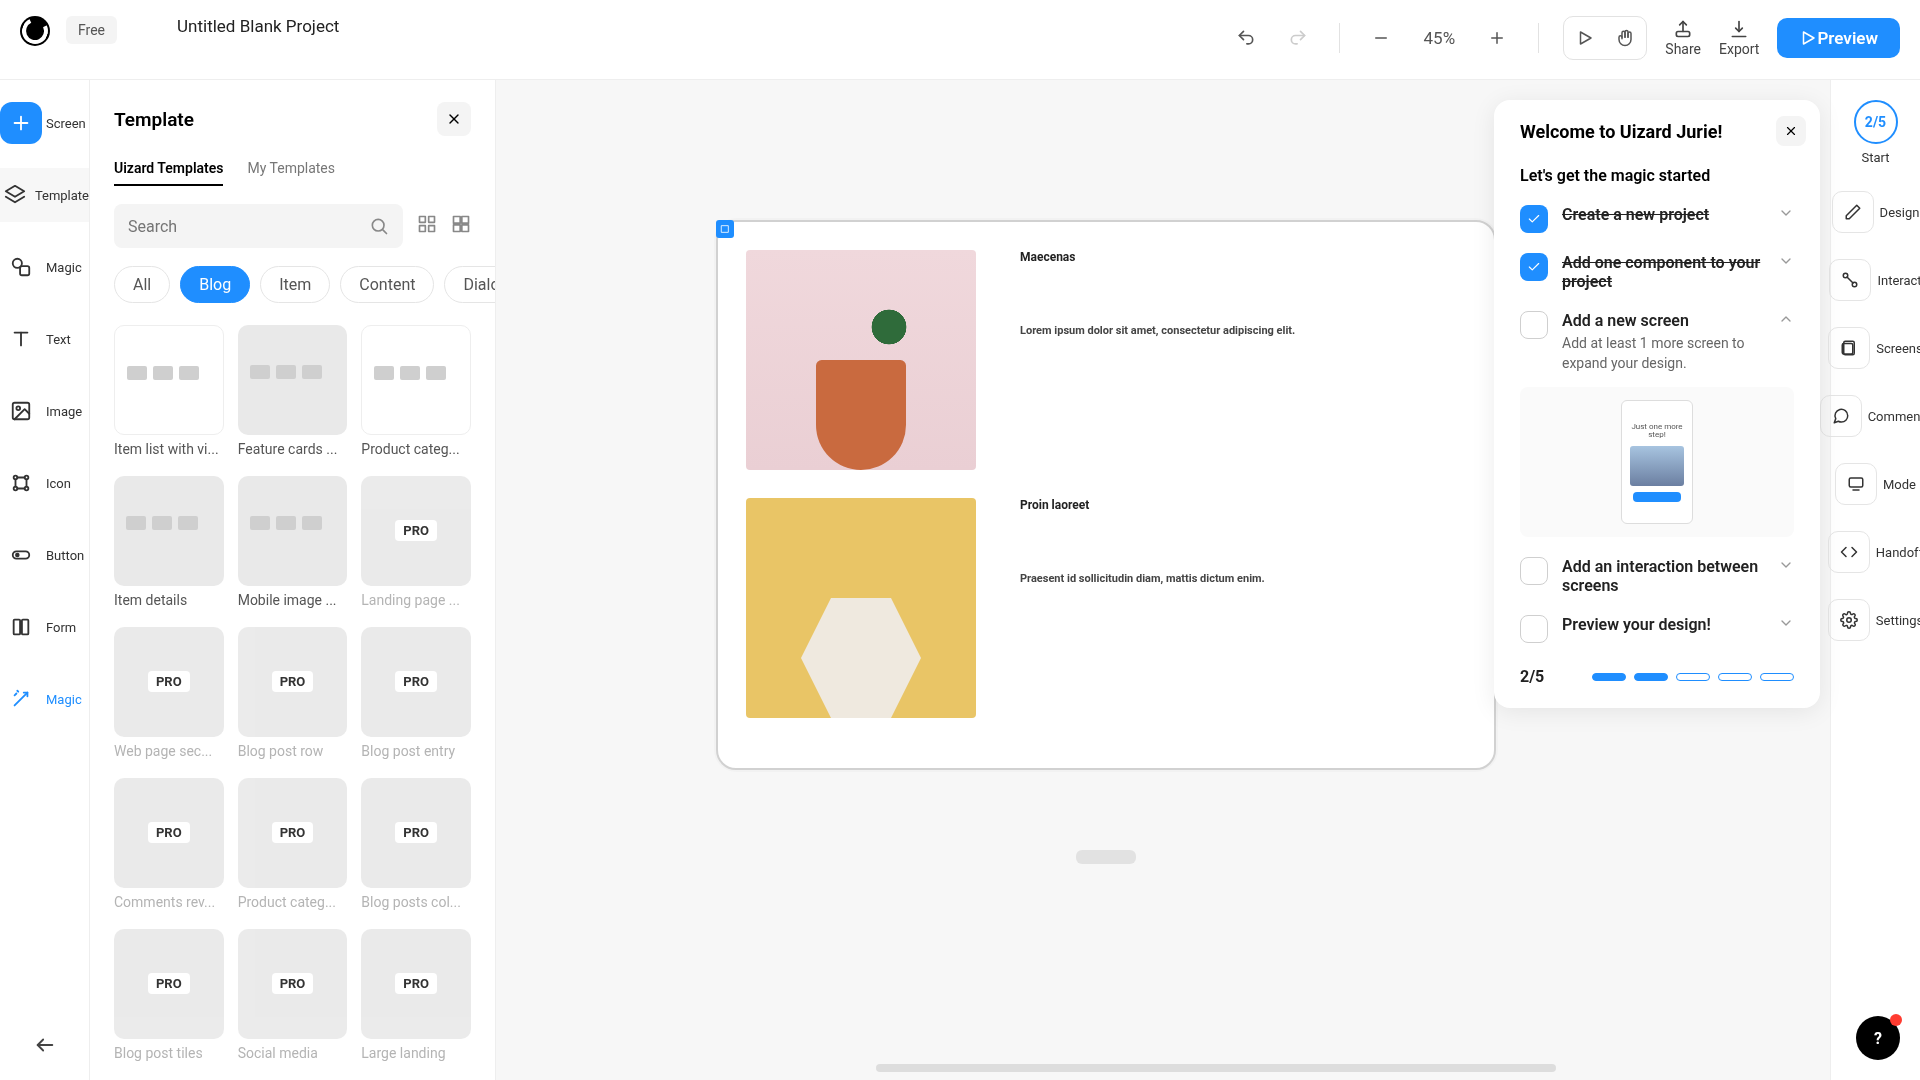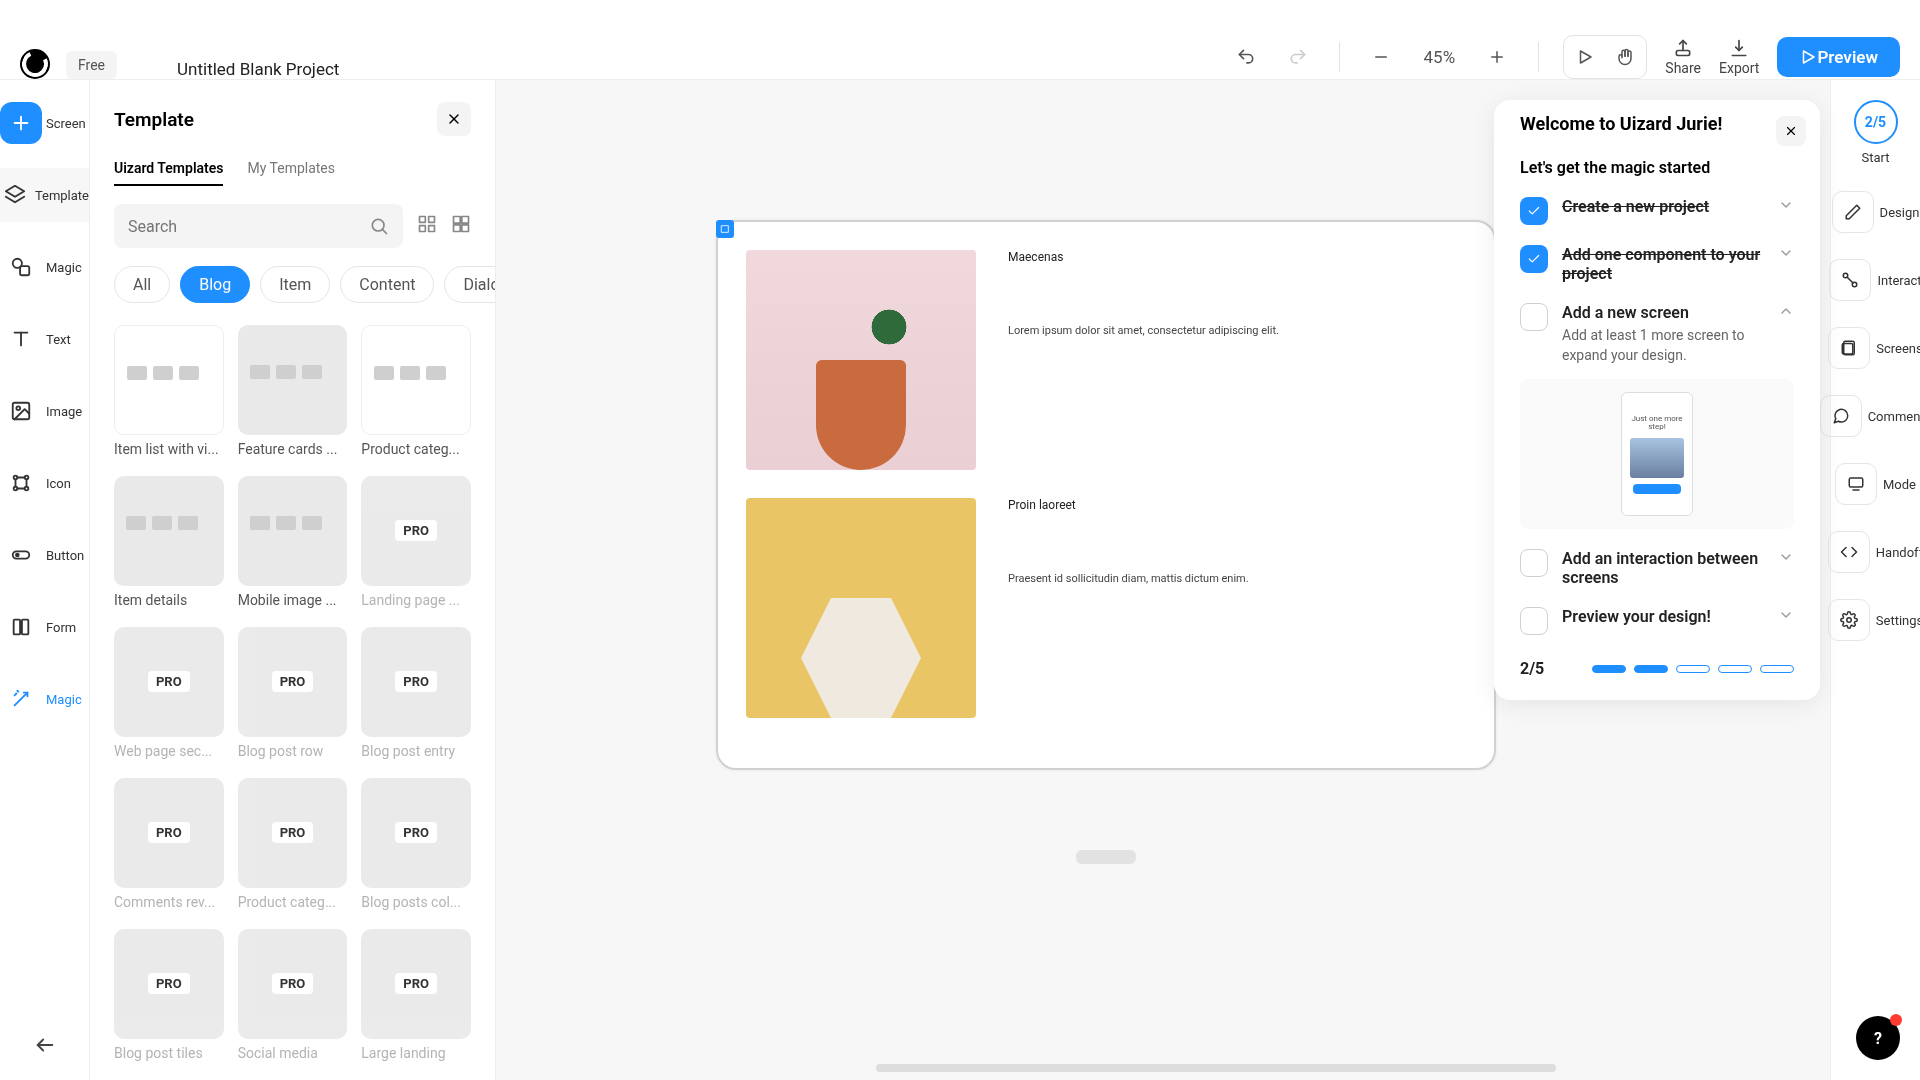--- a/index.html
+++ b/index.html
@@ -1,19 +1,19 @@
 <!DOCTYPE html>
 <html><head>
 <meta charset="utf-8">
 <style>
 * { margin: 0; padding: 0; box-sizing: border-box; font-family: -apple-system, BlinkMacSystemFont, "Segoe UI", Roboto, sans-serif; }
 body { background: #fff; overflow: hidden; width: 1920px; height: 1080px; position: relative; }
 
 
-.topbar { height: 80px; display: flex; align-items: flex-end; padding: 0 20px; background: #fff; border-bottom: 1px solid #eee; }
+.topbar { height: 80px; display: flex; align-items: flex-start; padding: 16px 20px; background: #fff; border-bottom: 1px solid #eee; }
 .logo { width: 30px; height: 30px; background: #000; border-radius: 50%; position: relative; margin-right: 16px; display:flex; align-items:center; justify-content:center;}
 .logo::after { content: ""; width: 18px; height: 18px; border: 4px solid #fff; border-top-color: transparent; border-radius: 50%; transform: rotate(20deg); }
 .badge-free { background: #f4f4f4; color: #555; padding: 6px 12px; border-radius: 6px; font-size: 14px; }
 .project-title { margin-left: 60px; font-size: 17px; color: #222; }
 .topbar-right { margin-left: auto; display: flex; align-items: center; gap: 18px; }
 .top-icon-btn { width: 34px; height: 34px; display: flex; align-items: center; justify-content: center; color: #555; cursor: pointer; border-radius: 6px; }
 .top-icon-btn.disabled { color: #ccc; }
 .zoom-label { font-size: 17px; color: #555; min-width: 46px; text-align: center; }
 .top-divider { width: 1px; height: 30px; background: #e2e2e2; margin: 0 6px; }
 .tool-pair { display: flex; gap: 6px; border: 1px solid #e2e2e2; border-radius: 10px; padding: 4px; }
@@ -53,21 +53,21 @@
 .tcard .thumb.dim { opacity: 0.92; display:flex; align-items:center; justify-content:center;}
 .tcard .thumb.dim .pro { background: #fff; font-size: 13px; font-weight: 700; padding: 3px 8px; border-radius: 4px; color: #222; }
 .tcard .label { font-size: 14px; color: #555; white-space: nowrap; overflow: hidden; text-overflow: ellipsis; }
 .tcard .label.dim { color: #b4b4b4; }
 .thumb .mini { position:absolute; background:#ccc; border-radius:2px; }
 
 
 .canvas { position: absolute; left: 496px; right: 0; top: 80px; bottom: 0; background: #f7f7f7; overflow: hidden; }
 .artboard-frame { position: absolute; left: 220px; top: 140px; width: 780px; background: #fff; border: 2px solid #d1d1d1; border-radius: 20px; padding: 28px; box-shadow: 0 0 0 2px rgba(0,0,0,0.02); }
 .artboard-inner { background: #fff; display: flex; flex-direction: column; gap: 28px; height: 490px; overflow: hidden; position: relative; }
-.content-row { display: flex; gap: 32px; align-items: flex-start; }
+.content-row { display: flex; gap: 44px; align-items: flex-start; font-weight: bold; }
 .content-row .img-box { width: 230px; height: 220px; border-radius: 4px; }
 .img1 { background: linear-gradient(#f0d8dc,#eacfd4); display:flex; align-items:flex-end; justify-content:center; }
 .img1::after{content:"";width:90px;height:110px; background:linear-gradient(#c96a3f,#c96a3f); border-radius:6px 6px 48px 48px / 6px 6px 48px 48px; position:relative;}
 .img1::before{content:"";position:absolute;width:50px;height:70px;background:radial-gradient(circle,#2f6b3a 40%,transparent 41%);top:42px;left:118px;border-radius:50%;}
 .img2 { background:#e9c566; display:flex; align-items:flex-end; justify-content:center;}
 .img2::after{content:"";width:120px;height:120px;background:#efe9df;clip-path:polygon(25% 0,75% 0,100% 50%,75% 100%,25% 100%,0 50%);}
 .text-col { display:flex; flex-direction:column; gap: 60px; flex:1;}
 .text-col .h { font-size: 12px; color:#222;}
 .text-col .p { font-size: 11px; color:#444;}
 .sel-badge { position:absolute; left:-2px; top:-2px; width:18px; height:18px; background:#1f8eff; border-radius:3px; display:flex; align-items:center; justify-content:center; color:#fff; font-size:11px;}
@@ -75,21 +75,21 @@
 .canvas-scroll { position:absolute; left:380px; bottom:8px; width:680px; height:8px; background:#ddd; border-radius:4px;}
 
 
 .rightrail { position: absolute; right: 0; top: 80px; bottom: 0; width: 90px; background: #fff; border-left: 1px solid #eee; display: flex; flex-direction: column; align-items: center; padding-top: 20px; gap: 26px; }
 .rail-step-badge { width: 44px; height: 44px; border: 2px solid #1f8eff; border-radius: 50%; display:flex; align-items:center; justify-content:center; color:#1f8eff; font-weight:700; font-size:14px;}
 .rail-item { display:flex; flex-direction:row; align-items:center; gap:6px; cursor:pointer; color:#333;}
 .rail-icon { width:42px; height:42px; border:1px solid #e5e5e5; border-radius:10px; display:flex; align-items:center; justify-content:center;}
 .rail-item span { font-size:13px; }
 
 
-.onboard { position: absolute; right: 100px; top: 100px; width: 326px; background: #fff; border-radius: 16px; box-shadow: 0 4px 24px rgba(0,0,0,0.08); padding: 12px 26px 22px; }
+.onboard { position: absolute; right: 100px; top: 100px; width: 326px; background: #fff; border-radius: 16px; box-shadow: 0 4px 24px rgba(0,0,0,0.08); padding: 20px 26px 22px; }
 .onboard h3 { font-size: 18px; font-weight: 700; line-height:1.35; }
 .onboard .close { position:absolute; right:14px; top:16px; width:30px; height:30px; background:#f4f4f4; border-radius:8px; display:flex; align-items:center; justify-content:center; cursor:pointer;}
 .onboard .sub { margin-top: 22px; font-size:16px; font-weight:600;}
 .task { display:flex; gap:14px; margin-top:20px; align-items: flex-start; }
 .task .cb { width:28px; height:28px; border-radius:8px; flex-shrink:0; display:flex; align-items:center; justify-content:center;}
 .task .cb.done { background:#1f8eff; color:#fff;}
 .task .cb.empty { border:1.5px solid #cfcfcf;}
 .task .tbody { flex:1;}
 .task .ttitle { font-size:16px; font-weight:600; color:#222; }
 .task.done .ttitle { text-decoration: line-through; }

